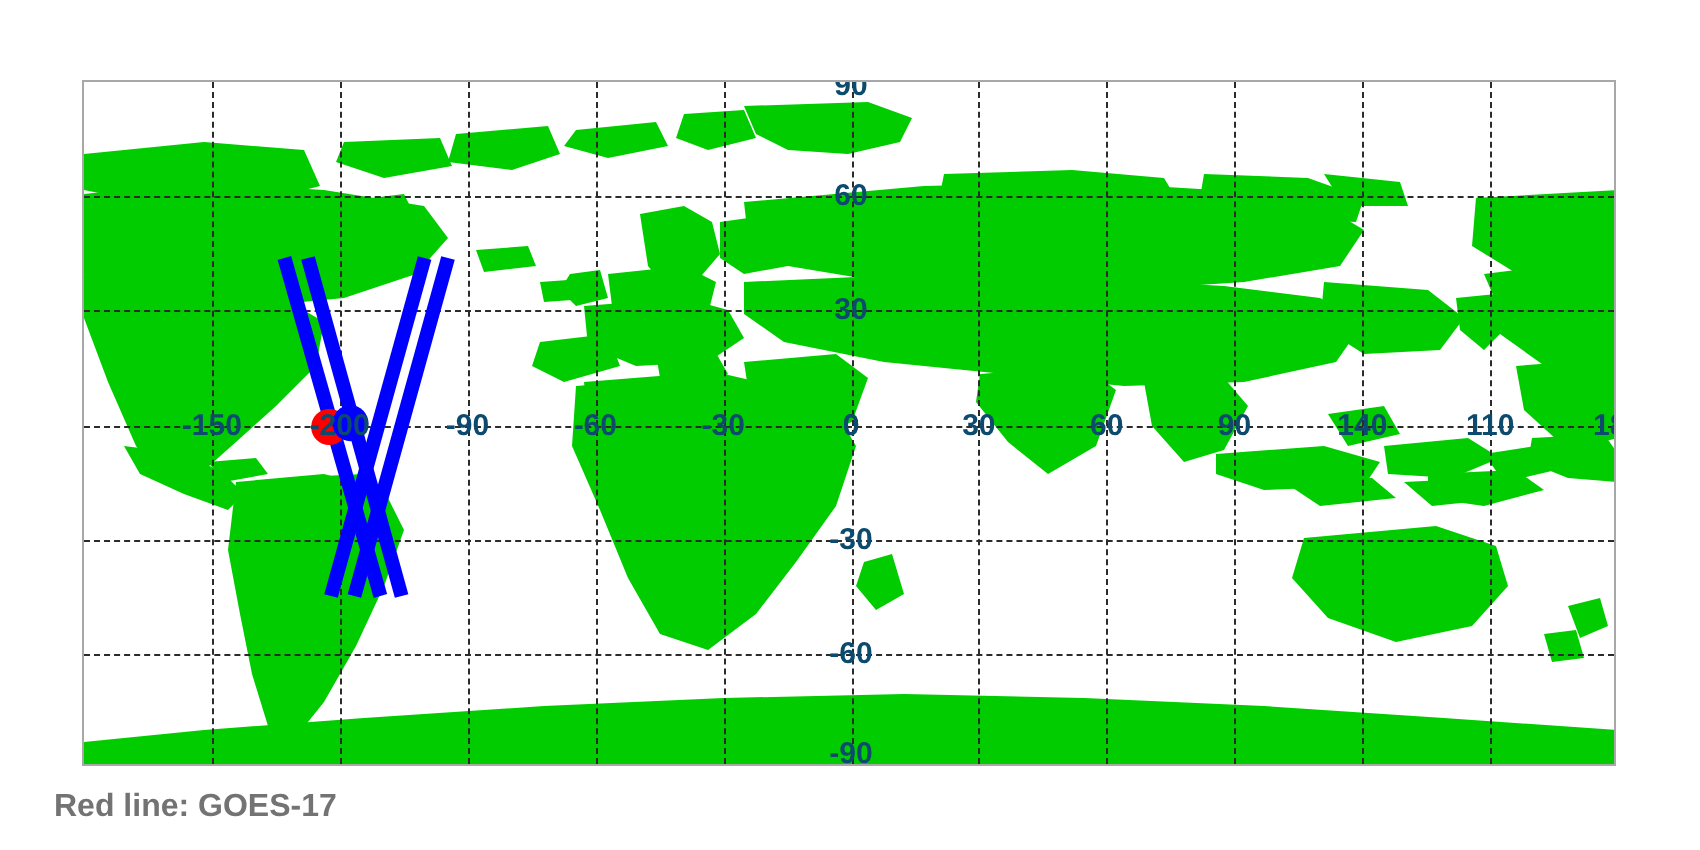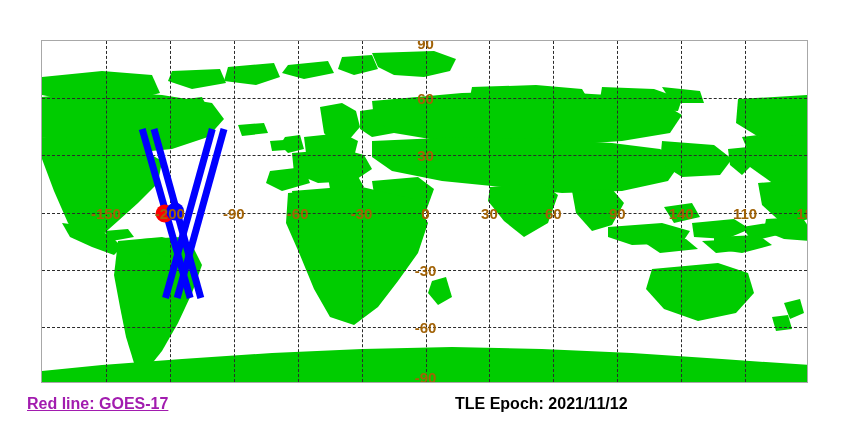--- a/index.html
+++ b/index.html
@@ -54,21 +54,21 @@
     width: 100%;
     border-top: 1px dashed #2b2b2b;
   }
 
   
   .axis-label {
     position: absolute;
     font-family: "Liberation Sans", sans-serif;
     font-size: 15px;
     font-weight: bold;
-    color: #a16207;
+    color: #0c4a6e;
     white-space: nowrap;
     line-height: 1;
   }
   .lat-label {
     transform: translate(-50%, -50%);
   }
   .lon-label {
     transform: translate(-50%, -50%);
   }
 
@@ -92,21 +92,21 @@
   }
   .legend-entry {
     position: absolute;
     font-family: "Liberation Sans", sans-serif;
     font-size: 16px;
     font-weight: bold;
     white-space: nowrap;
     line-height: 1;
     top: 0;
   }
-  #legend-red   { left: 27px;  color: #a21caf; text-decoration: underline; }
+  #legend-red   { left: 27px;  color: #737373; }
   #legend-blue  { left: 250px; color: #0000ff; }
   #legend-epoch { left: 455px; color: #000000; }
 </style>
 </head>
 <body>
 
 <div id="map-frame">
 
   <svg id="map-svg" viewBox="0 0 767 343" preserveAspectRatio="none">
     <g fill="#00cc00" stroke="none">
@@ -237,14 +237,13 @@
   <div class="axis-label lon-label" style="left:767px;    top:171.5px;">180</div>
   <div class="axis-label lon-label" style="left:63.92px;  top:171.5px;">-150</div>
   <div class="axis-label lon-label" style="left:127.83px; top:171.5px;">-200</div>
   <div class="axis-label lon-label" style="left:191.75px; top:171.5px;">-90</div>
   <div class="axis-label lon-label" style="left:255.67px; top:171.5px;">-60</div>
 
 </div>
 
 <div id="legend">
   <span class="legend-entry" id="legend-red">Red line: GOES-17</span>
-  <span class="legend-entry" id="legend-epoch">TLE Epoch: 2021/11/12</span>
 </div>
 
 </body></html>

